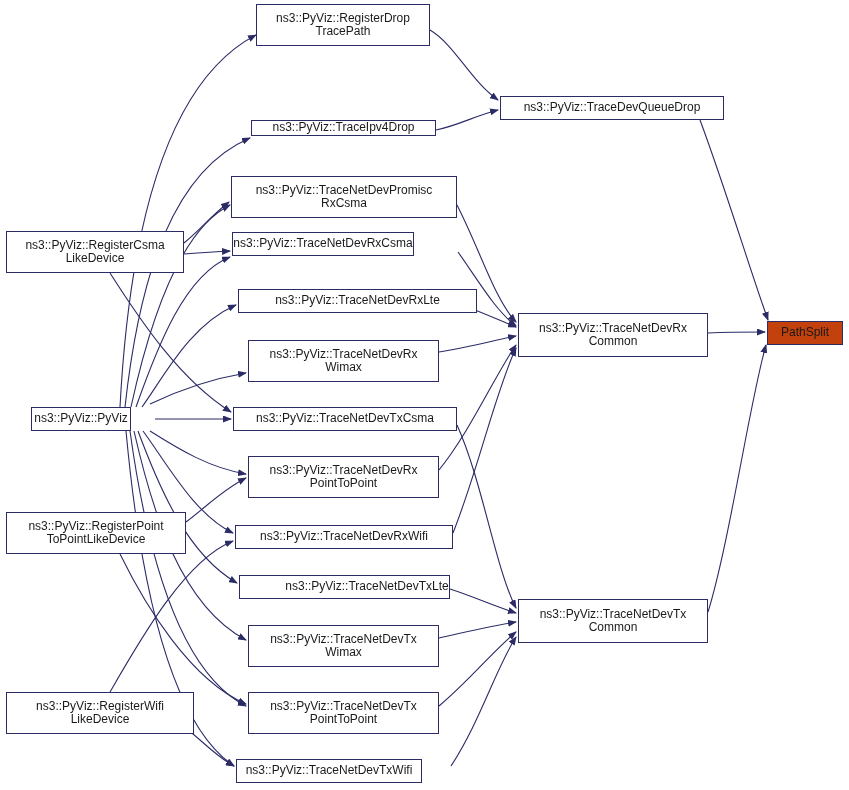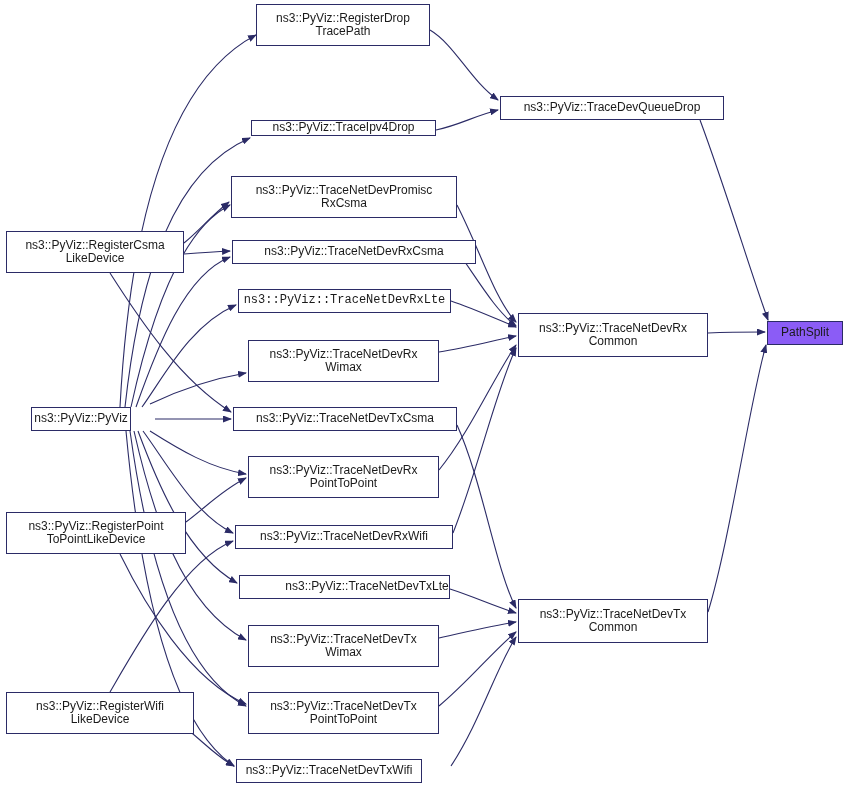--- a/index.html
+++ b/index.html
@@ -33,21 +33,21 @@
     line-height: 13.5px;
     display: flex;
     align-items: center;
     justify-content: center;
     text-align: center;
     white-space: pre-line;
     padding: 0 3px;
     z-index: 2;
   }
   .node.highlight {
-    background: #8b5cf6;
+    background: #c2410c;
   }
 </style>
 </head>
 <body>
 
 <div id="canvas">
   <svg class="edges" xmlns="http://www.w3.org/2000/svg">
     <defs>
       <marker id="arrow" markerWidth="9" markerHeight="7" refX="8" refY="3.5" orient="auto" markerUnits="userSpaceOnUse">
         <path d="M0,0 L9,3.5 L0,7 z" fill="#2b2b66"></path>
@@ -94,22 +94,22 @@
   </svg>
   <div id="node-layer">
       <div class="node" style="left: 256px; top: 4px; width: 174px; height: 42px;">ns3::PyViz::RegisterDrop
 TracePath</div>
       <div class="node" style="left: 500px; top: 96px; width: 224px; height: 24px;">ns3::PyViz::TraceDevQueueDrop</div>
       <div class="node" style="left: 251px; top: 120px; width: 185px; height: 16px;">ns3::PyViz::TraceIpv4Drop</div>
       <div class="node" style="left: 231px; top: 176px; width: 226px; height: 42px;">ns3::PyViz::TraceNetDevPromisc
 RxCsma</div>
       <div class="node" style="left: 6px; top: 231px; width: 178px; height: 42px;">ns3::PyViz::RegisterCsma
 LikeDevice</div>
-      <div class="node" style="left: 232px; top: 240px; width: 244px; height: 24px;">ns3::PyViz::TraceNetDevRxCsma</div>
-      <div class="node" style="left: 238px; top: 289px; width: 213px; height: 24px; font-family: Liberation Mono, monospace;">ns3::PyViz::TraceNetDevRxLte</div>
+      <div class="node" style="left: 232px; top: 232px; width: 182px; height: 24px;">ns3::PyViz::TraceNetDevRxCsma</div>
+      <div class="node" style="left: 238px; top: 289px; width: 239px; height: 24px;">ns3::PyViz::TraceNetDevRxLte</div>
       <div class="node" style="left: 518px; top: 313px; width: 190px; height: 44px;">ns3::PyViz::TraceNetDevRx
 Common</div>
       <div class="node highlight" style="left: 767px; top: 321px; width: 76px; height: 24px;">PathSplit</div>
       <div class="node" style="left: 248px; top: 340px; width: 191px; height: 42px;">ns3::PyViz::TraceNetDevRx
 Wimax</div>
       <div class="node" style="left: 31px; top: 407px; width: 100px; height: 24px;">ns3::PyViz::PyViz</div>
       <div class="node" style="left: 233px; top: 407px; width: 224px; height: 24px;">ns3::PyViz::TraceNetDevTxCsma</div>
       <div class="node" style="left: 248px; top: 456px; width: 191px; height: 42px;">ns3::PyViz::TraceNetDevRx
 PointToPoint</div>
       <div class="node" style="left: 6px; top: 512px; width: 180px; height: 42px;">ns3::PyViz::RegisterPoint

